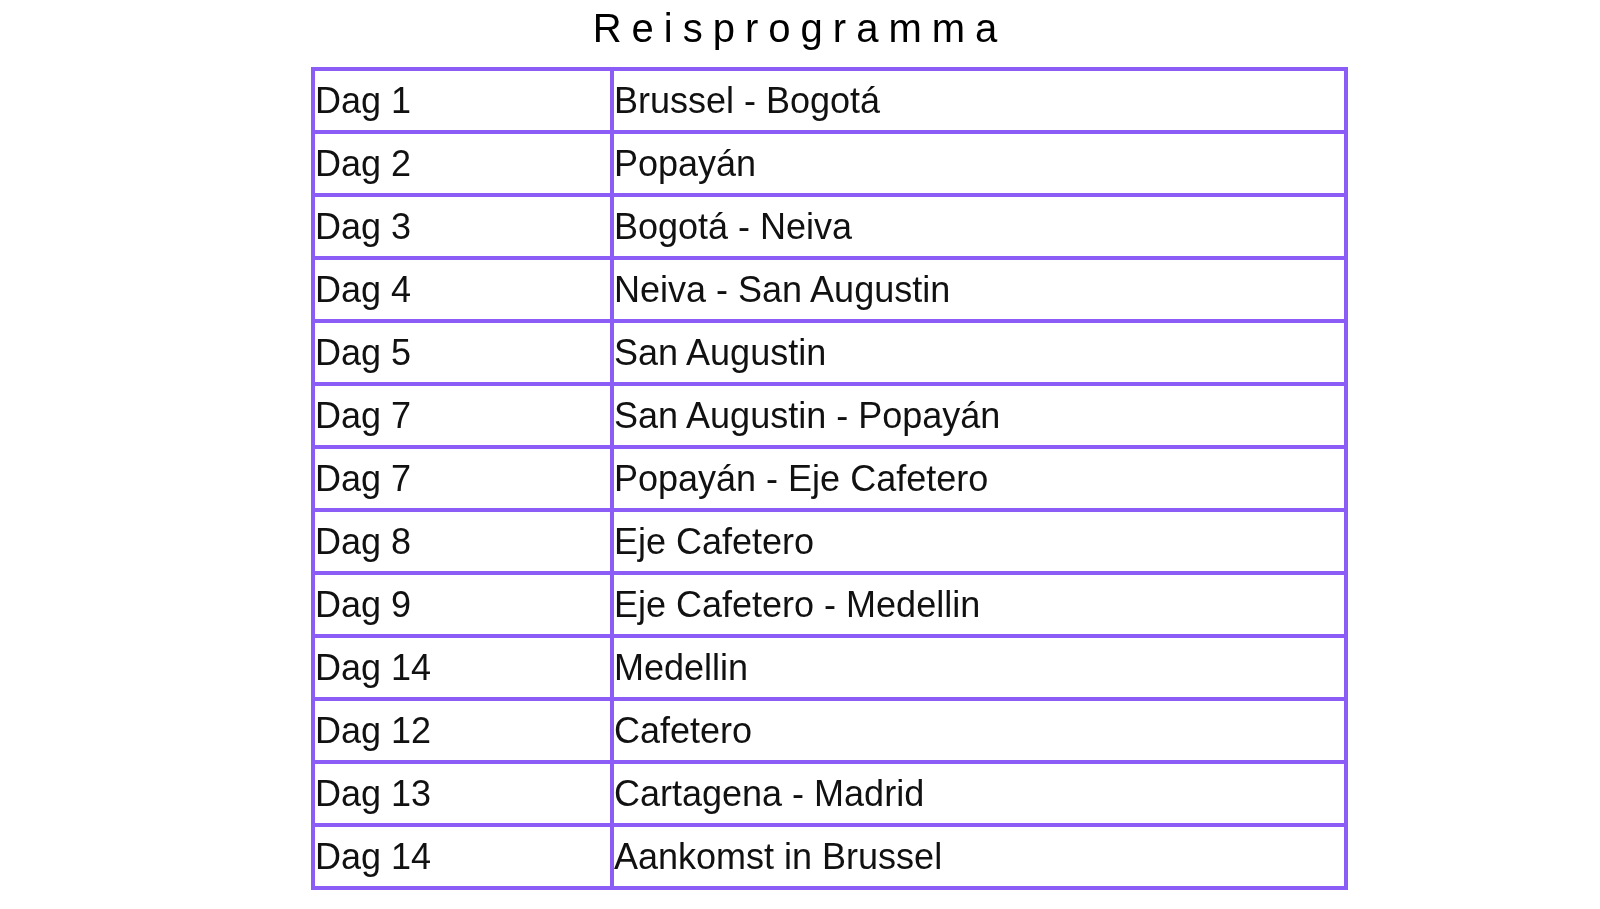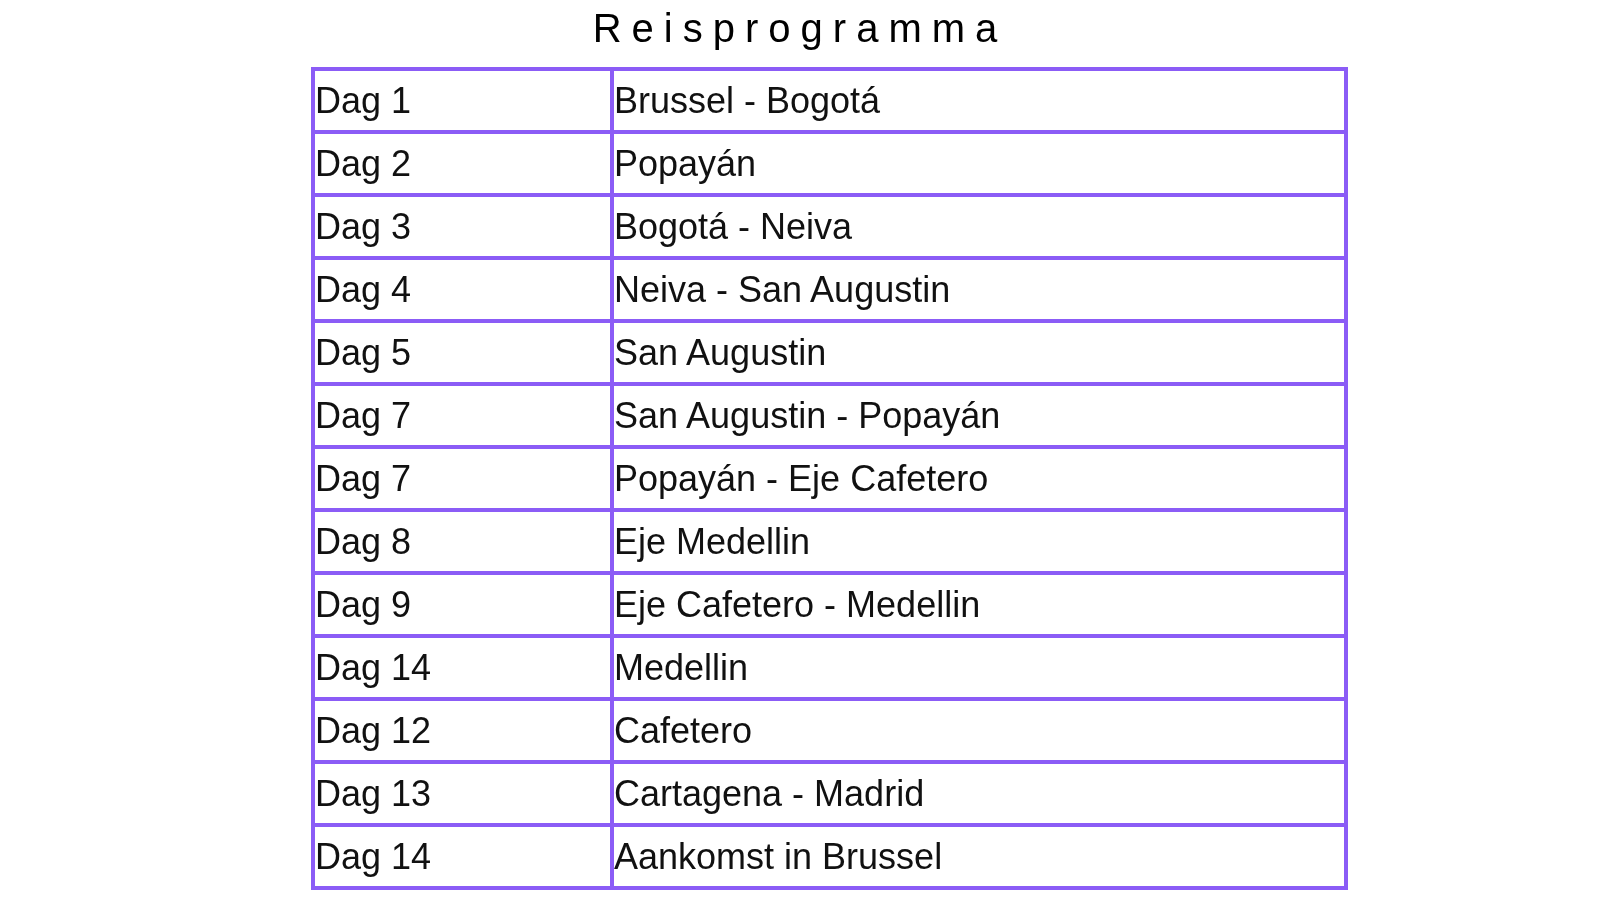--- a/index.html
+++ b/index.html
@@ -90,21 +90,21 @@
       <tr>
         <td class="col-day">Dag 7</td>
         <td class="col-route">San Augustin - Popayán</td>
       </tr>
       <tr>
         <td class="col-day">Dag 7</td>
         <td class="col-route">Popayán - Eje Cafetero</td>
       </tr>
       <tr>
         <td class="col-day">Dag 8</td>
-        <td class="col-route">Eje Medellin</td>
+        <td class="col-route">Eje Cafetero</td>
       </tr>
       <tr>
         <td class="col-day">Dag 9</td>
         <td class="col-route">Eje Cafetero - Medellin</td>
       </tr>
       <tr>
         <td class="col-day">Dag 14</td>
         <td class="col-route">Medellin</td>
       </tr>
       <tr>

